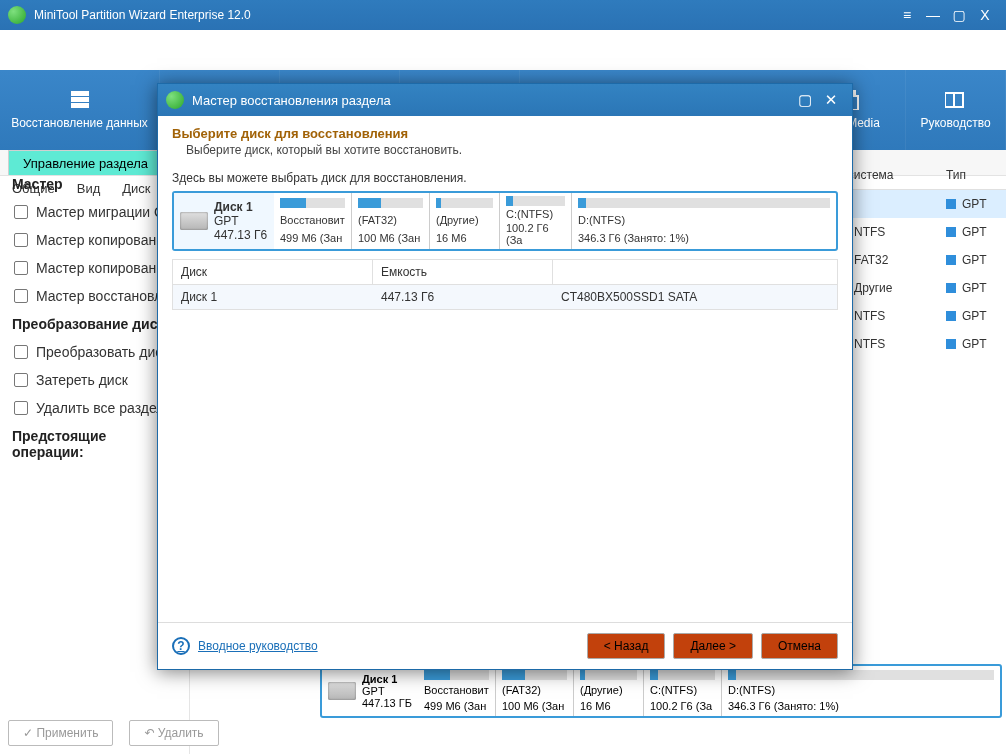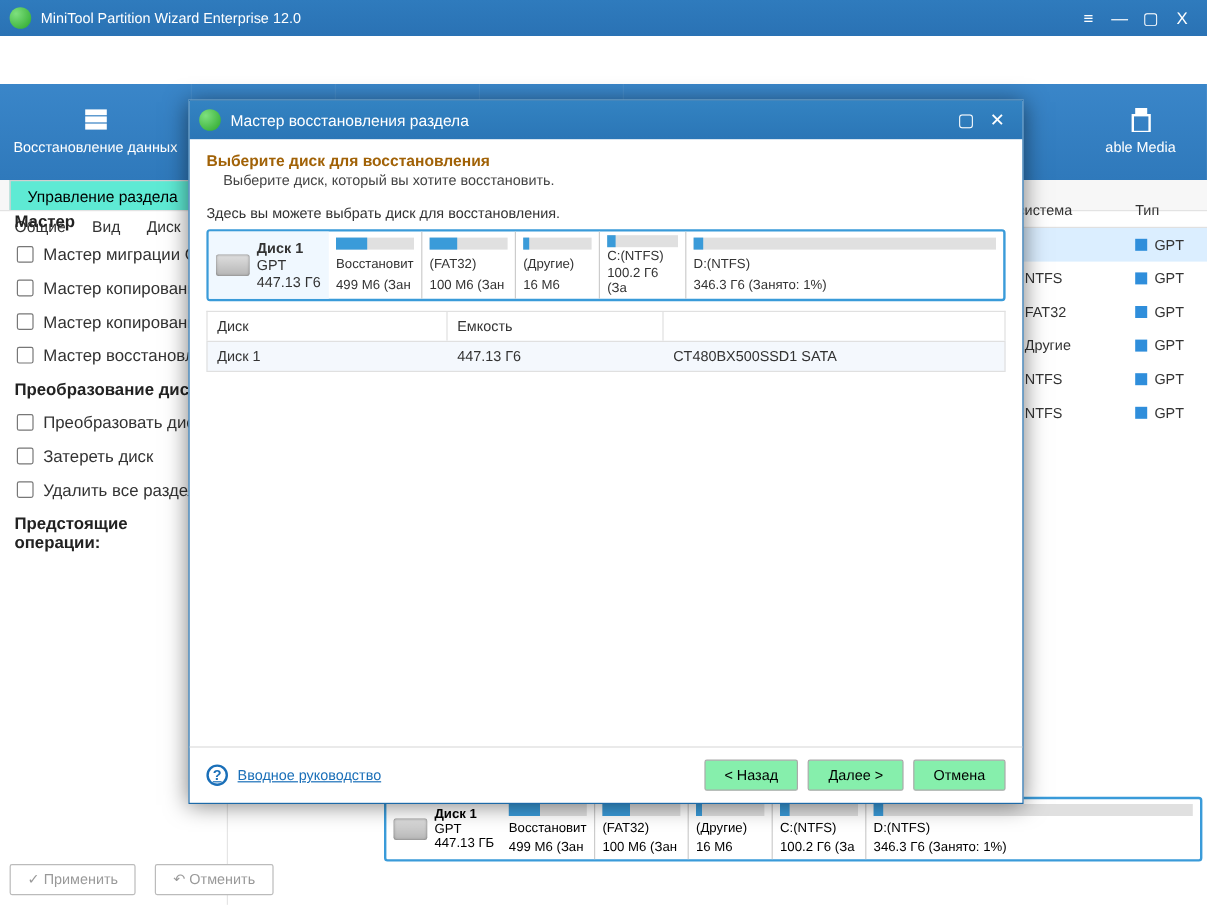--- a/index.html
+++ b/index.html
@@ -66,21 +66,21 @@
   .grid-head { display:flex; background:#fff; border:1px solid #e0e0e0; border-bottom:none; font-size:12px; }
   .grid-head div { padding:5px 8px; border-right:1px solid #e0e0e0; }
   .grid-row { display:flex; background:#f4f8fd; border:1px solid #e0e0e0; font-size:12px; }
   .grid-row div { padding:5px 8px; }
   .gcol1{width:200px;} .gcol2{width:180px;} .gcol3{flex:1;}
 
   .modal-foot { border-top:1px solid #ddd; padding:10px 14px; display:flex; align-items:center; }
   .modal-foot .help { display:flex; align-items:center; gap:8px; color:#1a6fb8; text-decoration:underline; font-size:12px; cursor:pointer; }
   .modal-foot .help .qicon { width:18px; height:18px; border:2px solid #1a6fb8; border-radius:50%; display:flex; align-items:center; justify-content:center; font-weight:bold; font-size:12px; color:#1a6fb8; text-decoration:none;}
   .modal-foot .spacer{flex:1;}
-  .modal-foot button { font-size:12px; padding:5px 16px; margin-left:8px; border:1px solid #aaa; background:#86efac; cursor:pointer; border-radius:2px; }
+  .modal-foot button { font-size:12px; padding:5px 16px; margin-left:8px; border:1px solid #aaa; background:#c2410c; cursor:pointer; border-radius:2px; }
 </style>
 </head>
 <body>
 
 <div class="main-window">
   <div class="titlebar">
     <div class="logo"></div>
     <div>MiniTool Partition Wizard Enterprise 12.0</div>
     <div class="spacer"></div>
     <div class="ctrl">≡</div>
@@ -127,20 +127,29 @@
     <div class="spacer2"></div>
     <div class="rbtn" style="width:110px">
       <div class="ricon">
           <svg width="18" height="20">
             <rect x="4" y="0" width="10" height="6" fill="#fff"></rect>
             <rect x="2" y="6" width="14" height="14" fill="none" stroke="#fff" stroke-width="2"></rect>
           </svg>
         </div>
       <span>able Media</span>
     </div>
+    <div class="rbtn" style="width:100px">
+      <div class="ricon">
+          <svg width="22" height="18">
+            <rect x="0" y="2" width="18" height="14" fill="none" stroke="#fff" stroke-width="2"></rect>
+            <line x1="9" y1="2" x2="9" y2="16" stroke="#fff" stroke-width="2"></line>
+          </svg>
+        </div>
+      <span>Руководство</span>
+    </div>
   </div>
 
   <div class="tabsbar">
     <div class="tab">Управление раздела</div>
   </div>
   <div class="menubar">
     <span>Общие</span>
     <span>Вид</span>
     <span>Диск</span>
   </div>
@@ -291,21 +300,21 @@
         <div class="bar">
           <div class="fill" style="width:3%"></div>
         </div>
         <div>D:(NTFS)</div>
         <div>346.3 Г6 (Занято: 1%)</div>
       </div>
   </div>
 
   <div class="bottombar">
     <button disabled="">✓  Применить</button>
-    <button disabled="">↶  Отменить</button>
+    <button disabled="">↶  Удалить</button>
   </div>
 
   <div class="modal">
     <div class="modal-title">
       <div class="logo"></div>
       <div>Мастер восстановления раздела</div>
       <div class="spacer"></div>
       <div class="mctrl">▢</div>
       <div class="mctrl">✕</div>
     </div>

